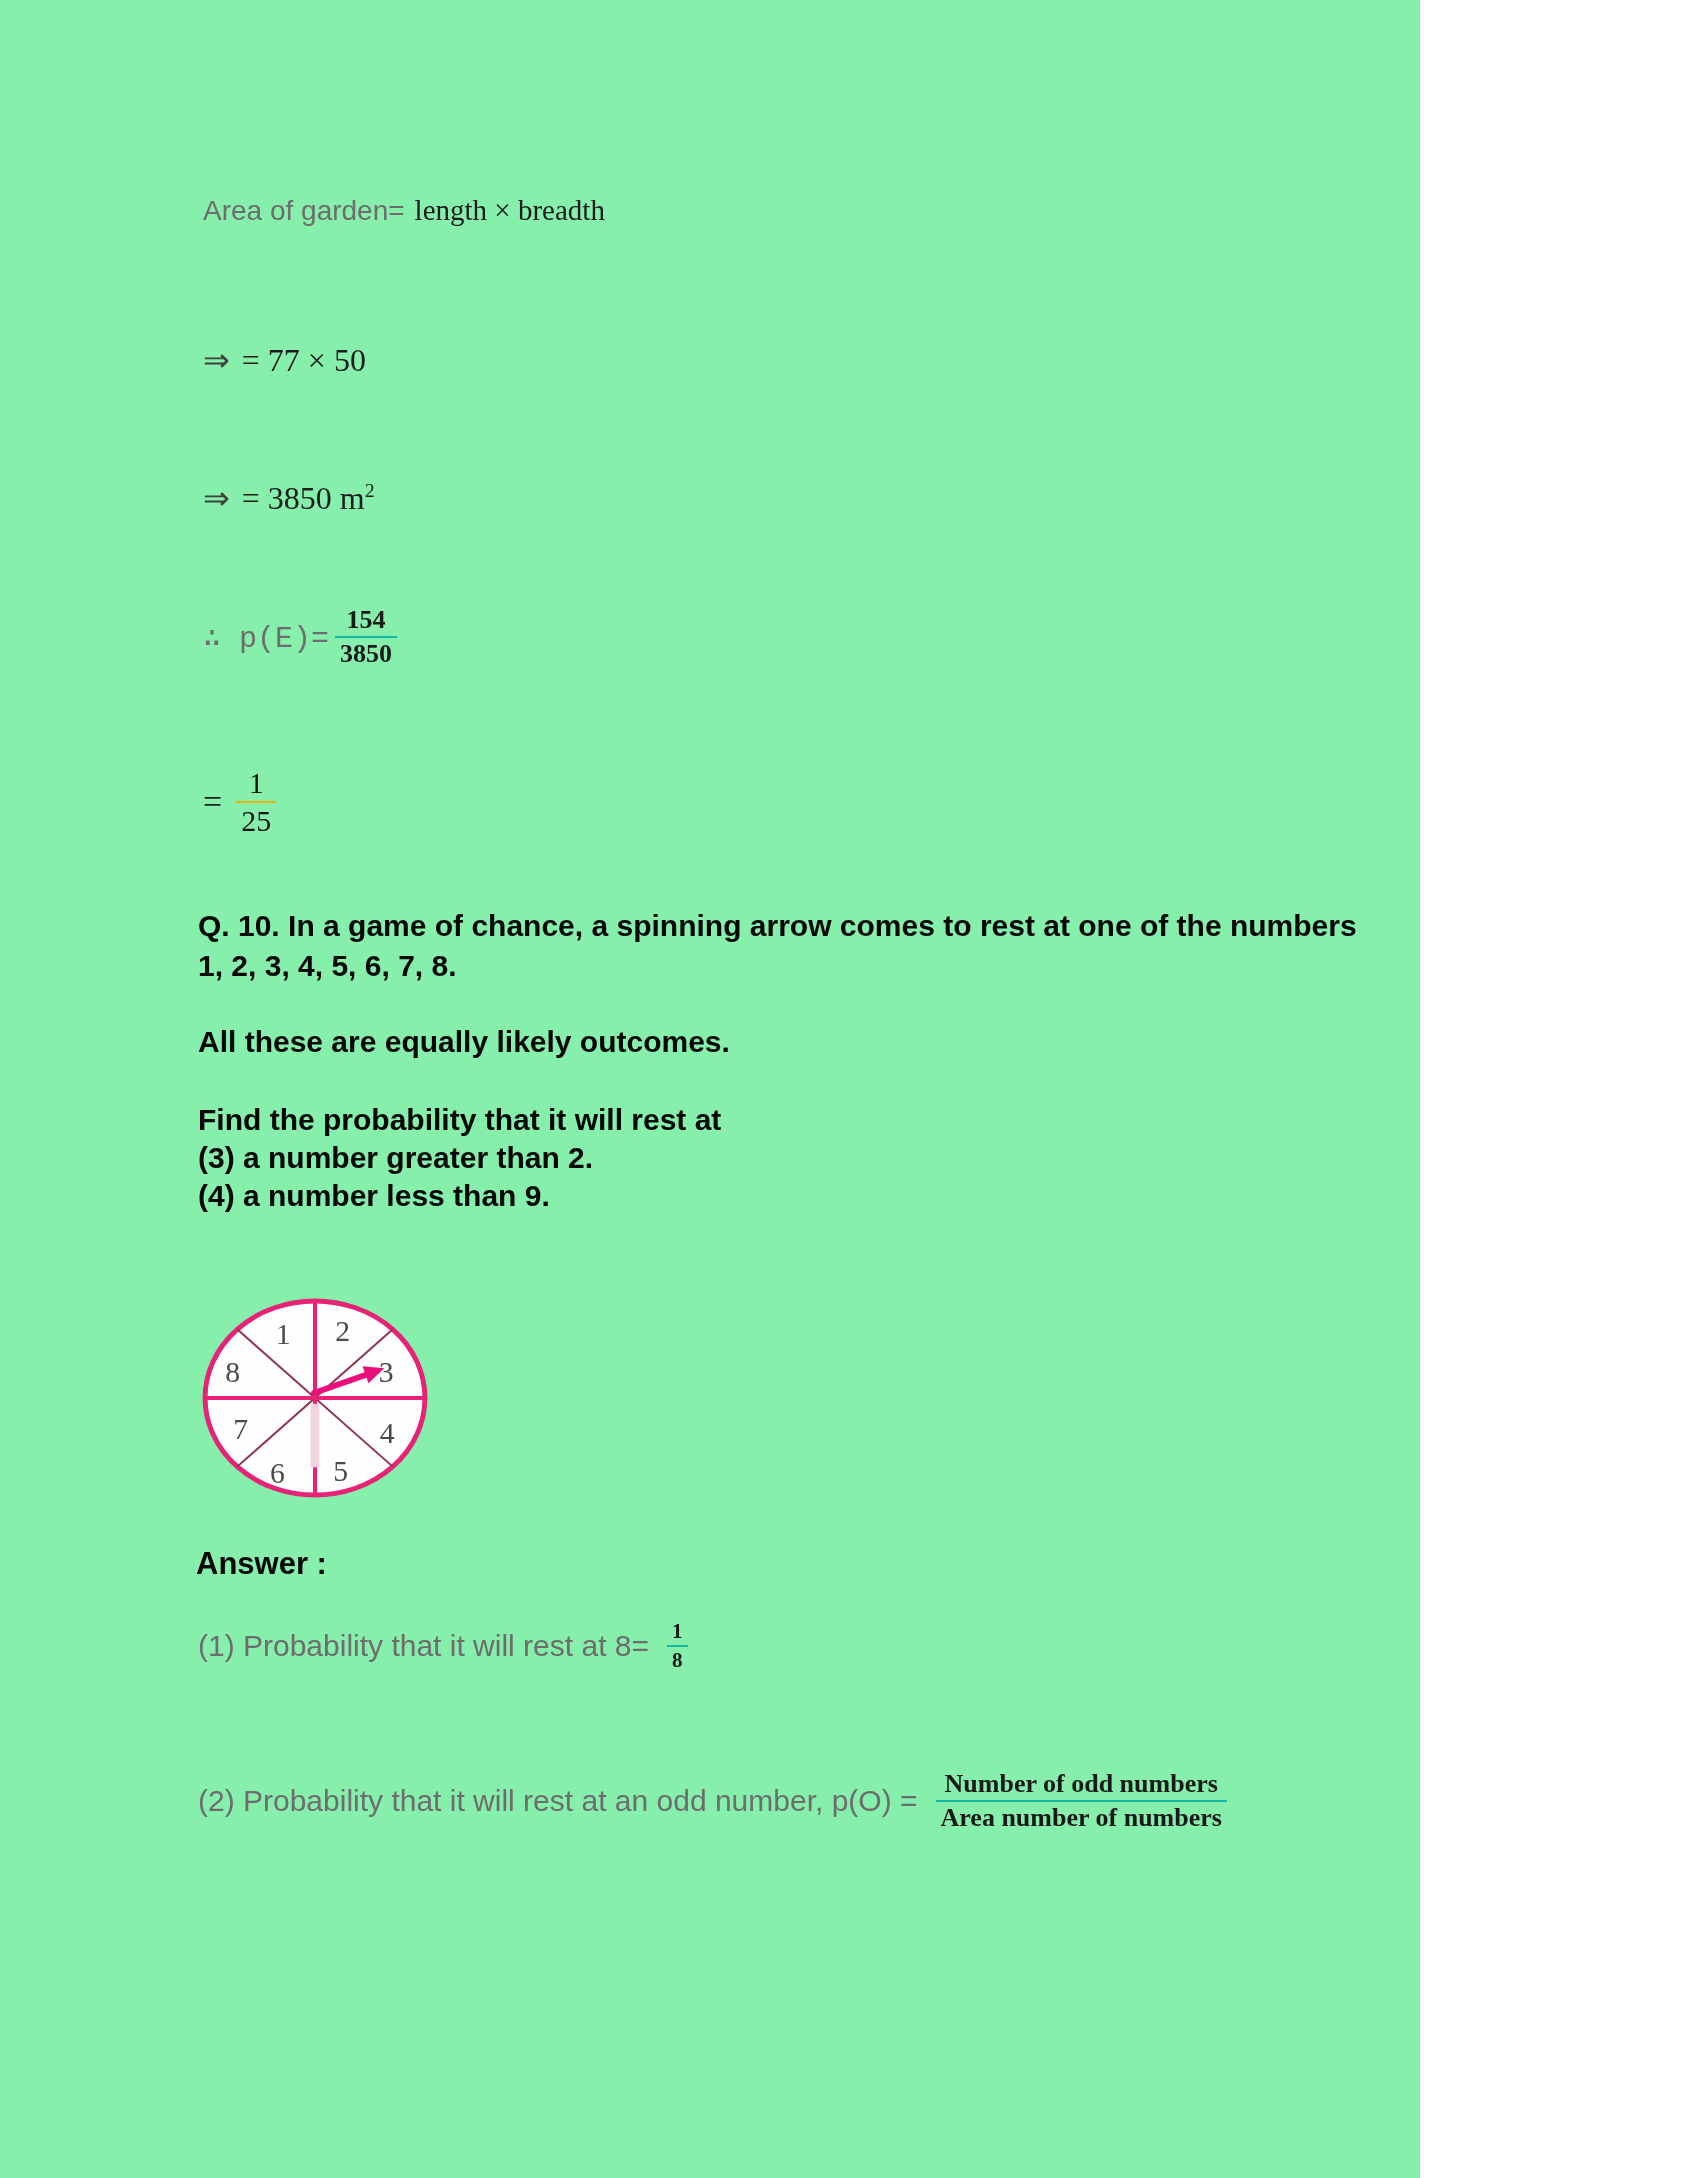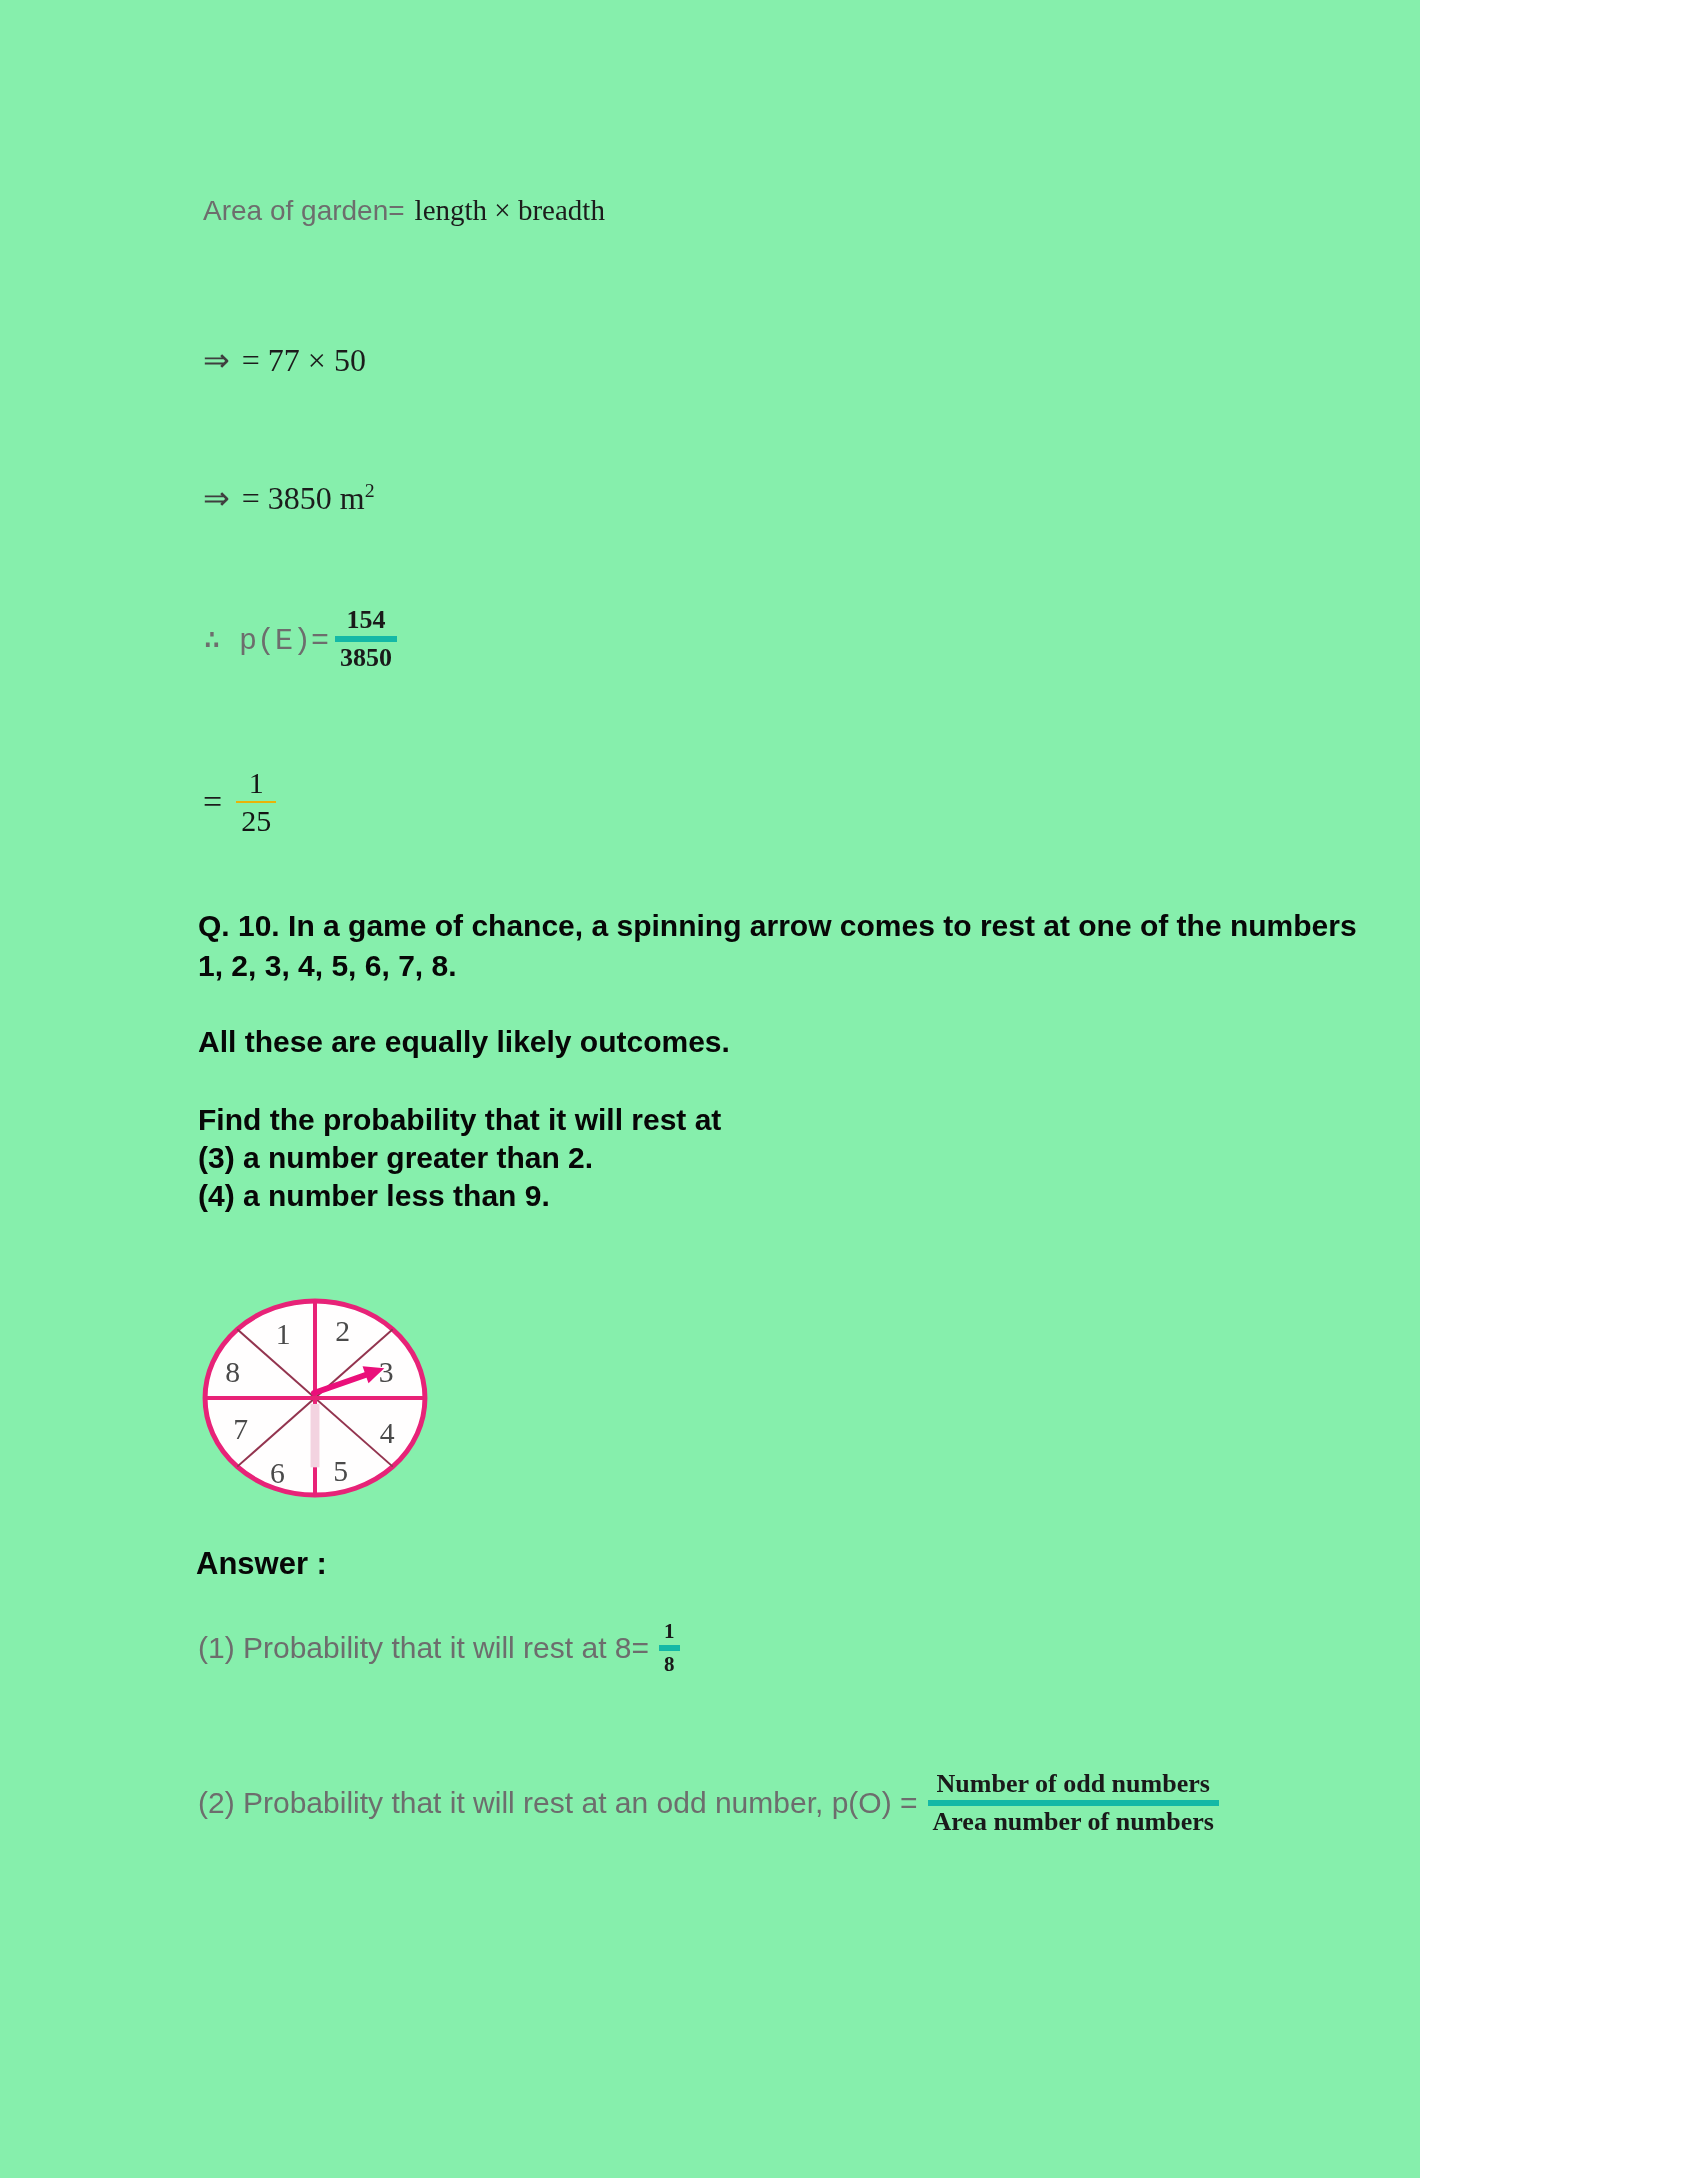--- a/index.html
+++ b/index.html
@@ -25,36 +25,36 @@
   .step-line .implies{color:#3f3f3f;}
   sup{font-size:0.62em;}
 
   .pe-line{top:606px;left:203px;display:flex;align-items:center;gap:6px;}
   .pe-line .gray-sans{font-size:30px;font-family:Liberation Mono, monospace;}
 
   .frac{
     display:inline-flex;flex-direction:column;align-items:center;text-align:center;
     font-family:"Liberation Serif",serif;color:#1a1a1a;line-height:1.08;
   }
-  .frac .den{border-top:6px solid #14b8a6;padding:2px 5px 0;}
+  .frac .den{border-top:2px solid #14b8a6;padding:2px 5px 0;}
   .frac .num{padding:0 5px 2px;}
   .pe-frac{font-size:26px;font-weight:bold;}
   .result-line{top:767px;left:203px;display:flex;align-items:center;gap:14px;}
   .result-line .eq{font-size:34px;}
   .result-frac{font-size:30px;font-weight:normal;color:#141414;}
   .result-frac .den{border-top:2px solid #eab308;}
 
   .q-block{top:906px;left:198px;width:1327px;font-size:30px;line-height:40px;}
   .equally-line{top:1025px;left:198px;font-size:30px;}
   .find-block{top:1101px;left:198px;font-size:30px;line-height:38px;}
 
   .spinner-wrap{top:1293px;left:200px;width:230px;height:208px;}
 
   .answer-heading{top:1546px;left:196px;font-size:31px;}
-  .ans-line{display:flex;align-items:center;gap:10px;}
+  .ans-line{display:flex;align-items:center;gap:18px;}
   .ans1{top:1620px;left:198px;}
   .ans2{top:1770px;left:198px;}
   .ans-line .gray-sans{font-size:30px;}
   .a1-frac{font-size:21px;font-weight:bold;}
   .a2-frac{font-size:26px;font-weight:bold;}
 
   svg text{font-family:"Liberation Serif",serif;}
 </style>
 </head>
 <body>

